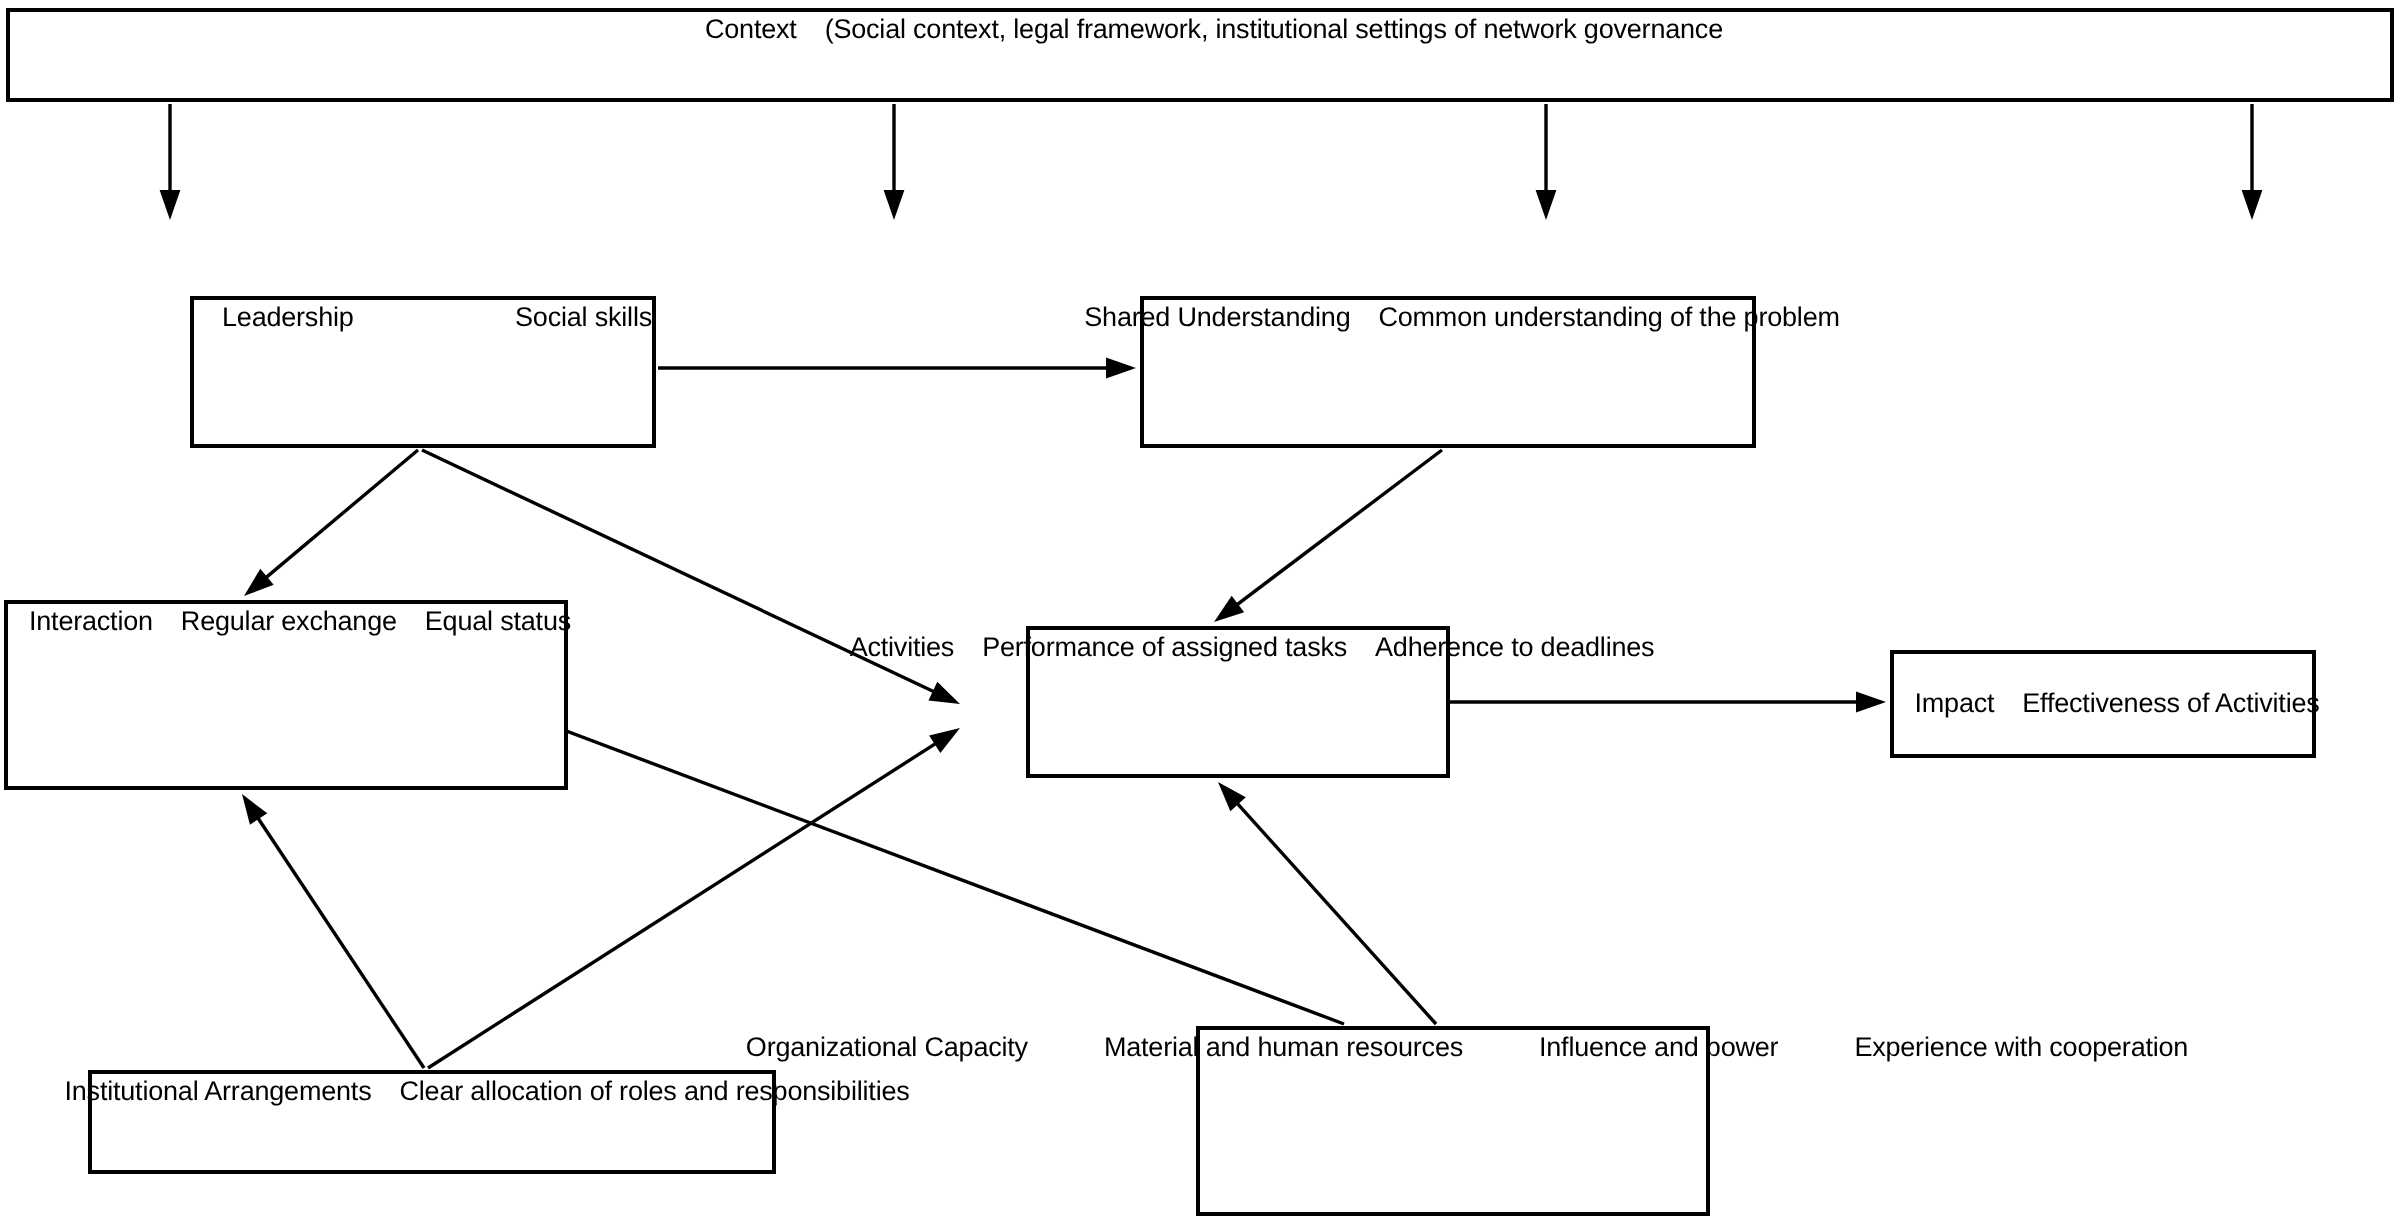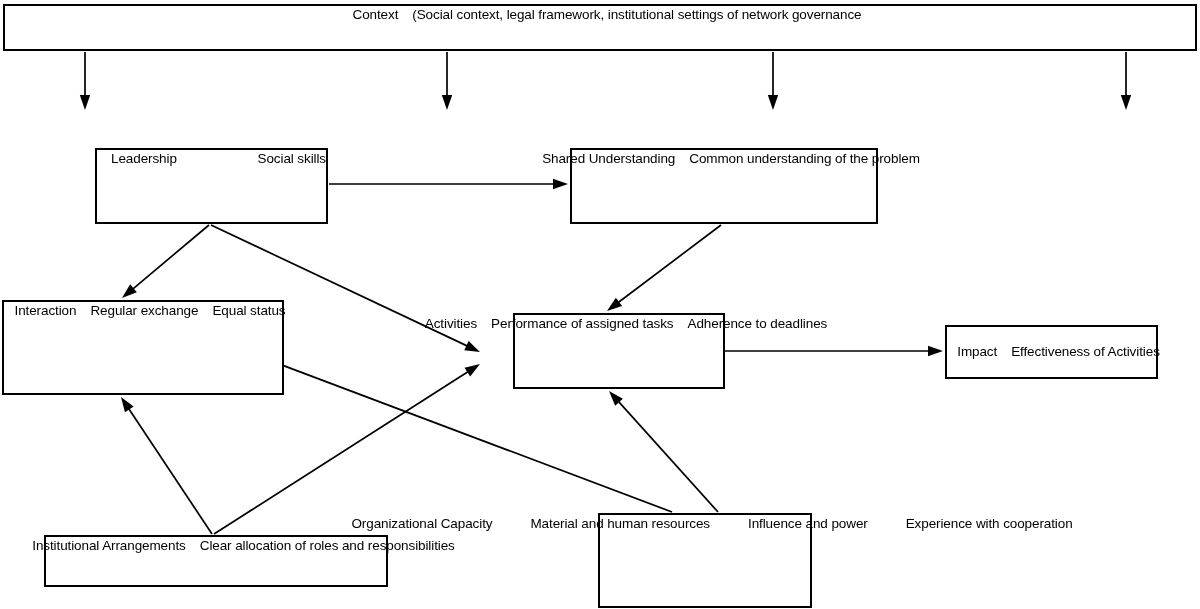--- a/index.html
+++ b/index.html
@@ -126,21 +126,21 @@
         <div class="line">Adherence to deadlines</div>
       </div>
       <div class="node" style="left: 945px; top: 325px; width: 213px; height: 54px; border-color: rgb(0, 0, 0); align-items: center;">
         <div class="line">Impact</div>
         <div class="line">Effectiveness of Activities</div>
       </div>
       <div class="node" style="left: 44px; top: 535px; width: 344px; height: 52px; border-color: rgb(0, 0, 0); padding-left: 41px;">
         <div class="line">Institutional  Arrangements</div>
         <div class="line">Clear allocation of roles  and responsibilities</div>
       </div>
-      <div class="node" style="left: 598px; top: 513px; width: 214px; height: 95px; border-color: rgb(0, 0, 0); gap: 24px;">
+      <div class="node" style="left: 598px; top: 513px; width: 257px; height: 95px; border-color: rgb(0, 0, 0); gap: 24px;">
         <div class="line">Organizational  Capacity</div>
         <div class="line">Material and human resources</div>
         <div class="line">Influence and power</div>
         <div class="line">Experience with cooperation</div>
       </div>
     </div>
 
 </div>
 
 </body></html>

